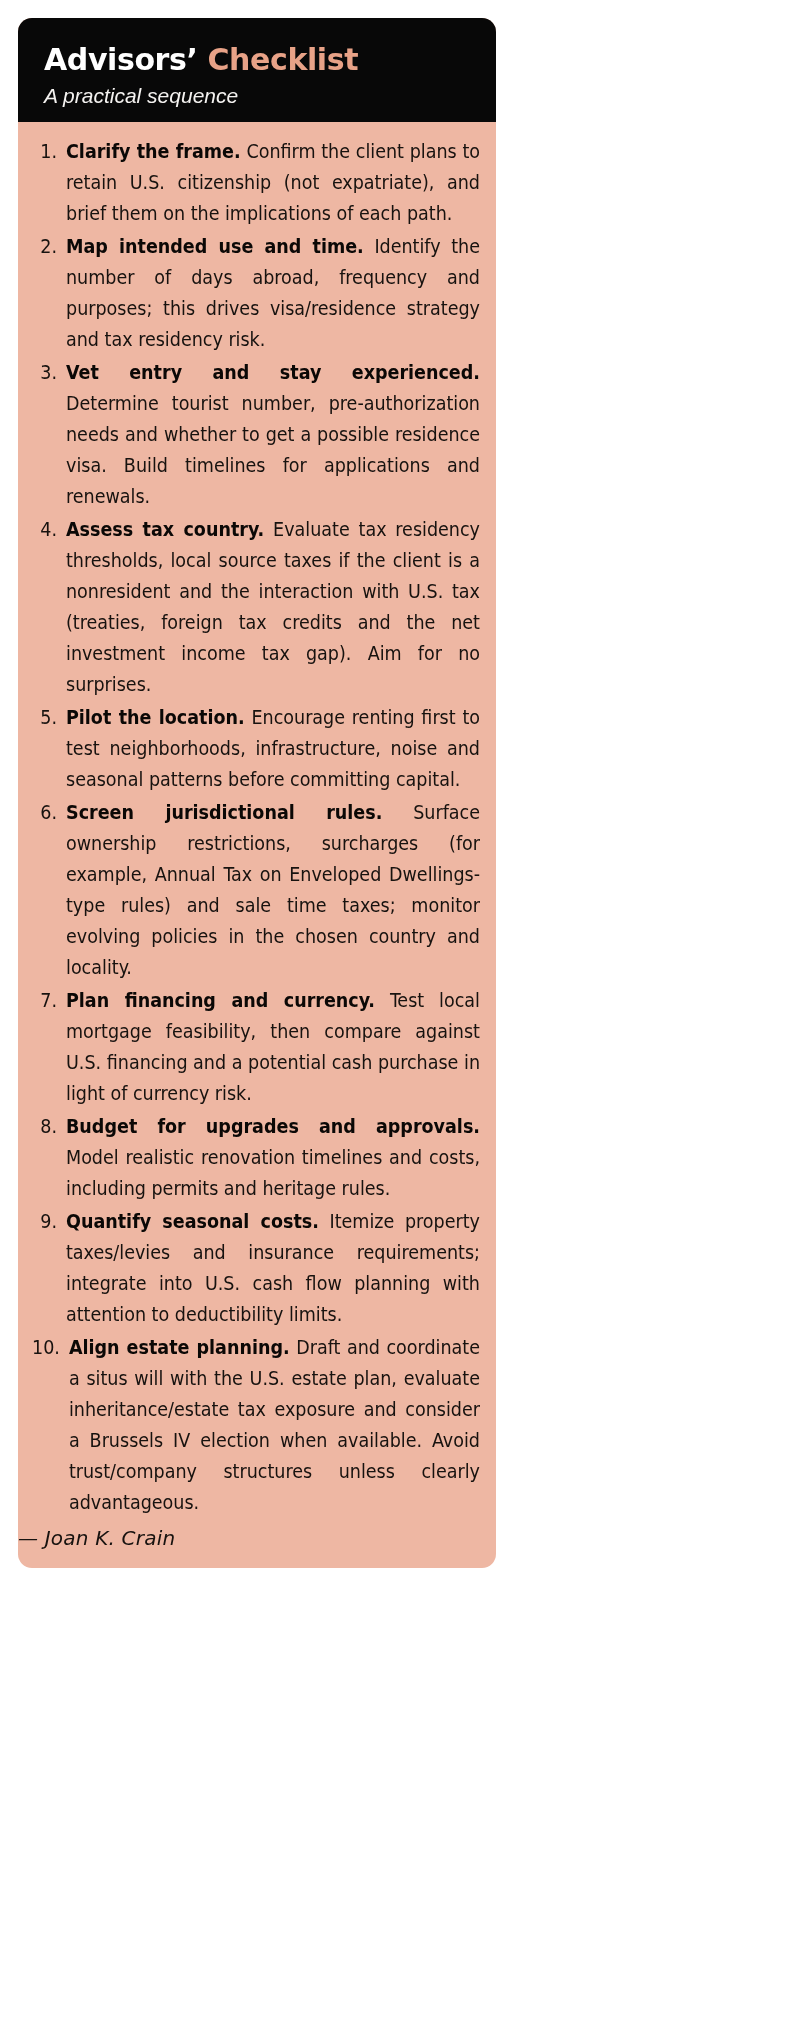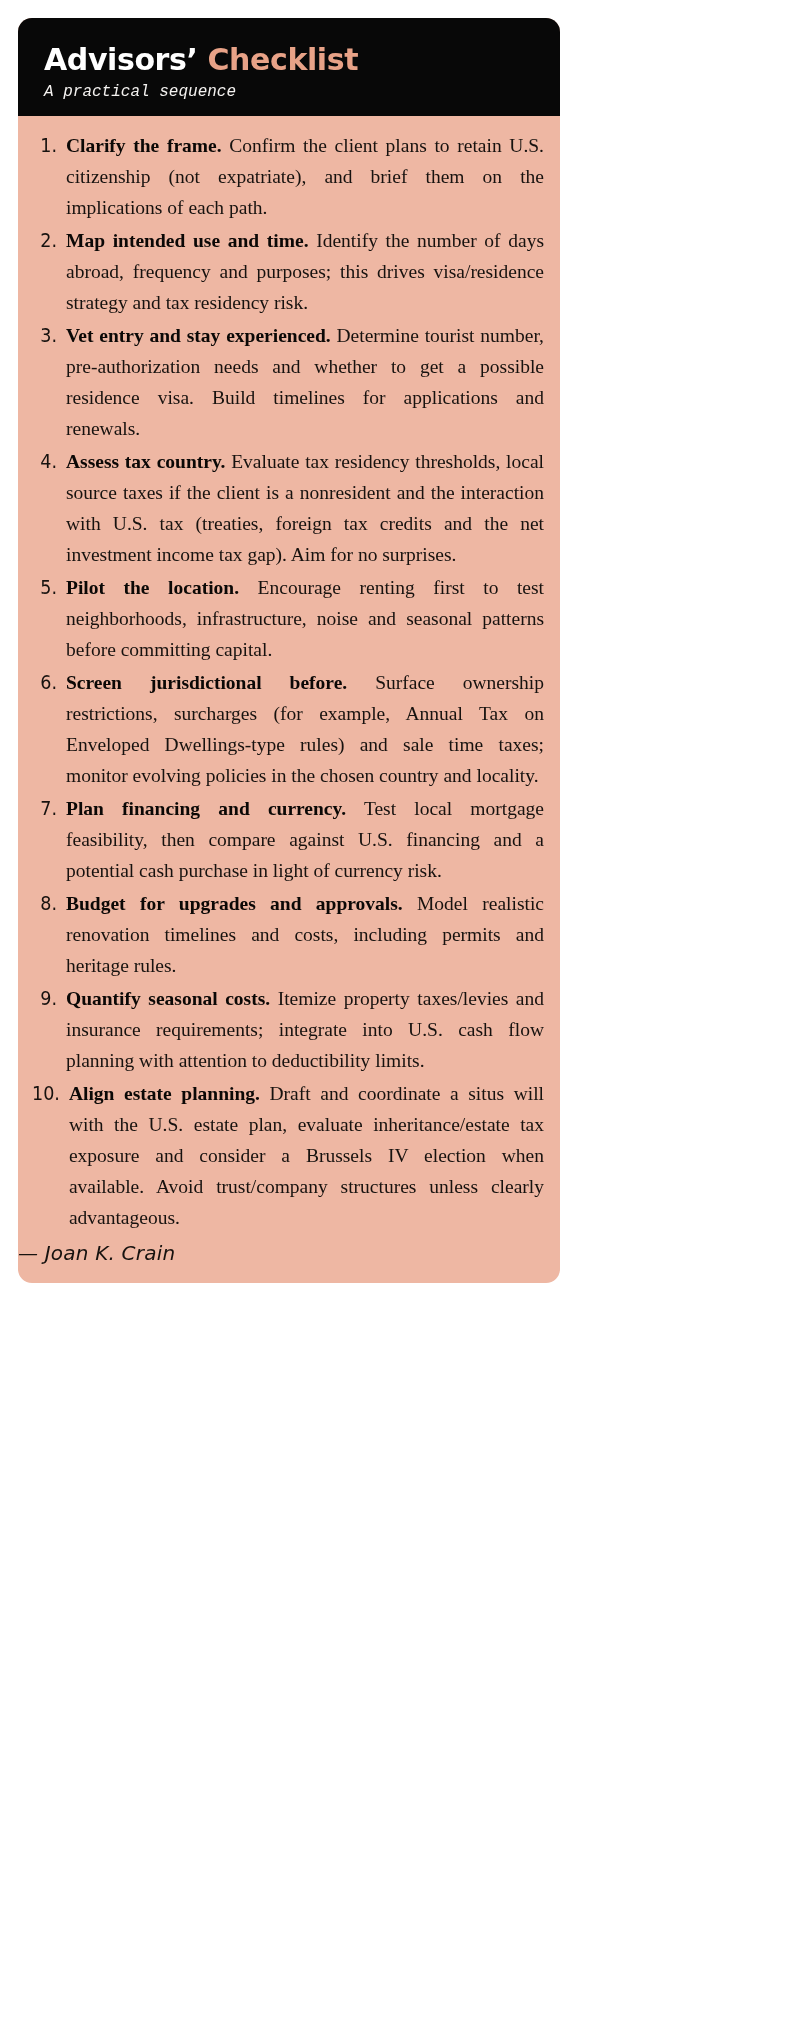--- a/index.html
+++ b/index.html
@@ -9,21 +9,21 @@
     background: #ffffff;
   }
 
   body {
     font-family: "DejaVu Sans Condensed", "Liberation Sans Narrow", "Liberation Sans", sans-serif;
     -webkit-font-smoothing: antialiased;
   }
 
   #card {
     position: relative;
-    width: 542px;
+    width: 478px;
     margin: 18px 0 0 18px;
     background: #eeb7a3;
     border-radius: 14px;
     overflow: hidden;
     padding-bottom: 8px;
   }
 
   
   #header {
     background: #080808;
@@ -35,23 +35,23 @@
     font-size: 30px;
     font-weight: bold;
     line-height: 1.05;
     letter-spacing: -0.4px;
     white-space: nowrap;
   }
   #title .t-main   { color: #ffffff; }
   #title .t-accent { color: #e8a287; }
 
   #subtitle {
-    font-family: Liberation Mono, monospace;
+    font-family: Liberation Sans, sans-serif;
     font-style: italic;
-    font-size: 16px;
+    font-size: 21px;
     color: #f4f2f0;
     margin-top: 7px;
     line-height: 1.2;
   }
 
   
   #list {
     padding: 14px 16px 4px 14px;
   }
 
@@ -73,21 +73,20 @@
   }
 
   .txt {
     flex: 1 1 auto;
     font-size: 19.5px;
     line-height: 31px;
     color: #17120f;
     text-align: justify;
     text-justify: inter-word;
     hyphens: none;
-    font-family: Liberation Serif, serif;
   }
 
   .txt .lead {
     font-weight: bold;
     color: #0b0806;
   }
 
   
   #attribution {
     font-family: "DejaVu Sans", "Liberation Sans", sans-serif;
@@ -127,21 +126,21 @@
       <div class="item">
         <div class="num">4.</div>
         <div class="txt"><span class="lead">Assess tax country.</span><span> Evaluate tax residency thresholds, local source taxes if the client is a nonresident and the interaction with U.S. tax (treaties, foreign tax credits and the net investment income tax gap). Aim for no surprises.</span></div>
       </div>
       <div class="item">
         <div class="num">5.</div>
         <div class="txt"><span class="lead">Pilot the location.</span><span> Encourage renting first to test neighborhoods, infrastructure, noise and seasonal patterns before committing capital.</span></div>
       </div>
       <div class="item">
         <div class="num">6.</div>
-        <div class="txt"><span class="lead">Screen jurisdictional before.</span><span> Surface ownership restrictions, surcharges (for example, Annual Tax on Enveloped Dwellings-type rules) and sale time taxes; monitor evolving policies in the chosen country and locality.</span></div>
+        <div class="txt"><span class="lead">Screen jurisdictional rules.</span><span> Surface ownership restrictions, surcharges (for example, Annual Tax on Enveloped Dwellings-type rules) and sale time taxes; monitor evolving policies in the chosen country and locality.</span></div>
       </div>
       <div class="item">
         <div class="num">7.</div>
         <div class="txt"><span class="lead">Plan financing and currency.</span><span> Test local mortgage feasibility, then compare against U.S. financing and a potential cash purchase in light of currency risk.</span></div>
       </div>
       <div class="item">
         <div class="num">8.</div>
         <div class="txt"><span class="lead">Budget for upgrades and approvals.</span><span> Model realistic renovation timelines and costs, including permits and heritage rules.</span></div>
       </div>
       <div class="item">

